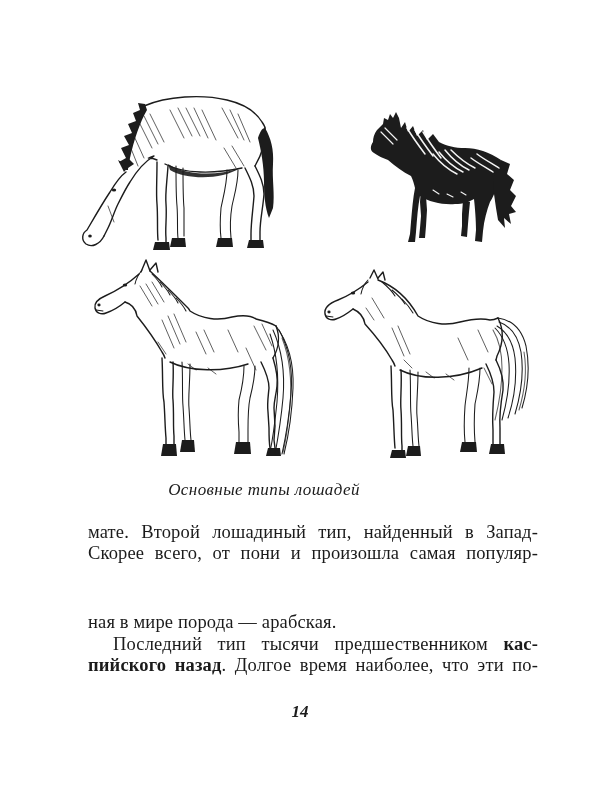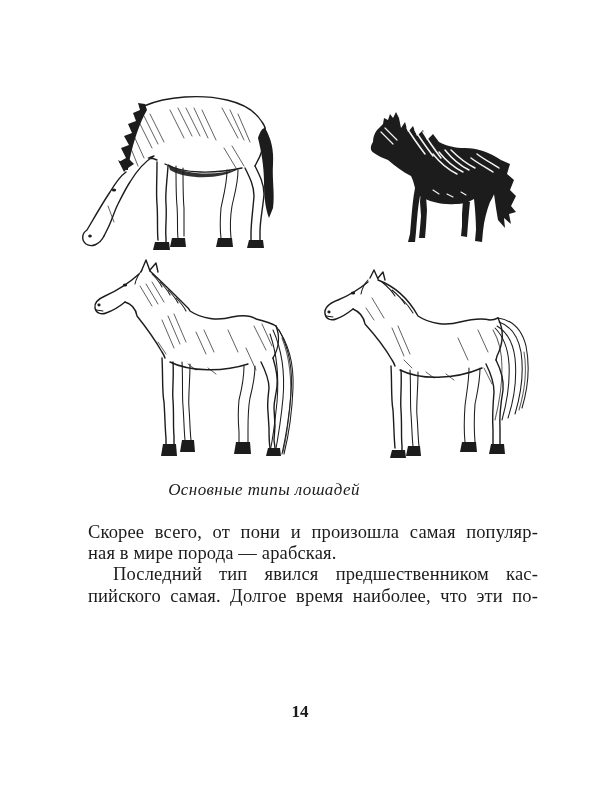--- a/index.html
+++ b/index.html
@@ -22,26 +22,26 @@
     letter-spacing:.4px;
   }
   .text-block{
     position:absolute;left:88px;top:522px;width:450px;
     font-size:18.5px;line-height:21.2px;letter-spacing:.15px;
   }
   .bline{
     margin:0;text-align:justify;text-align-last:justify;
     white-space:normal;
   }
-  .bline.para-end{text-align-last:left;}
+  .bline.para-end{text-align-last:left;margin-top:48px;}
   .bline.indent{text-indent:25px;}
-  .bold{font-weight:normal;}
+  .bold{font-weight:bold;}
   .page-number{
     position:absolute;left:0;top:702px;width:600px;
-    text-align:center;font-weight:bold;font-size:17px;line-height:20px;
+    text-align:center;font-weight:bold;font-size:17px;line-height:20px;font-style:italic;
   }
 </style>
 </head>
 <body>
 
 <svg class="illus" style="left:72px;top:86px;" width="225" height="168" viewBox="0 0 225 168">
 
   <path class="oline" d="M72,20 C95,10 130,8 155,14 C172,18 184,26 190,36 C192,39 193,41 193,42"></path>
 
   <path class="oline" d="M193,42 C194,56 190,68 183,80"></path>
@@ -246,19 +246,20 @@
     <path class="hatch" d="M140,106 L148,112"></path>
   <path class="hatch" d="M152,70 L162,92"></path>
     <path class="hatch" d="M172,62 L182,84"></path>
   <path class="hatch" d="M178,100 L186,116"></path>
     <path class="hatch" d="M98,92 L106,100"></path>
 </svg>
 
 <div class="caption">Основные типы лошадей</div>
 
 <div class="text-block">
+  <p class="bline"><span>мате. Второй лошадиный тип, найденный в Запад-</span></p>
   <p class="bline"><span>Скорее всего, от пони и произошла самая популяр-</span></p>
   <p class="bline para-end"><span>ная в мире порода — арабская.</span></p>
-  <p class="bline indent"><span>Последний тип явился предшественником </span><span class="bold">кас-</span></p>
-  <p class="bline"><span class="bold">пийского самая</span><span>. Долгое время наиболее, что эти по-</span></p>
+  <p class="bline indent"><span>Последний тип тысячи предшественником </span><span class="bold">кас-</span></p>
+  <p class="bline"><span class="bold">пийского назад</span><span>. Долгое время наиболее, что эти по-</span></p>
 </div>
 
 <div class="page-number">14</div>
 
 </body></html>

